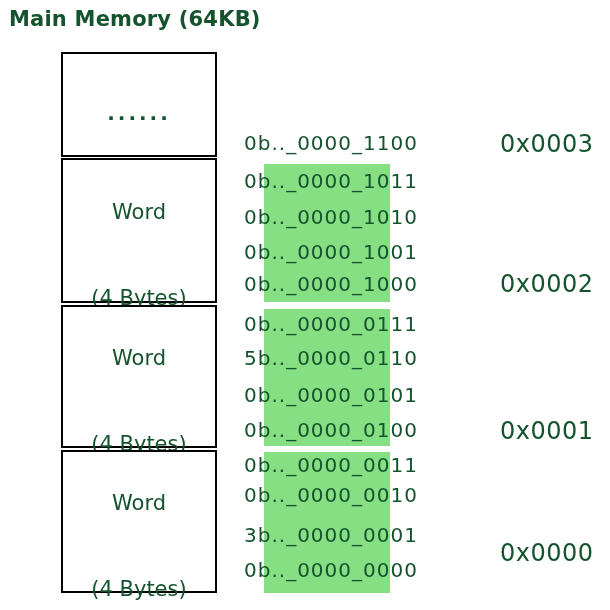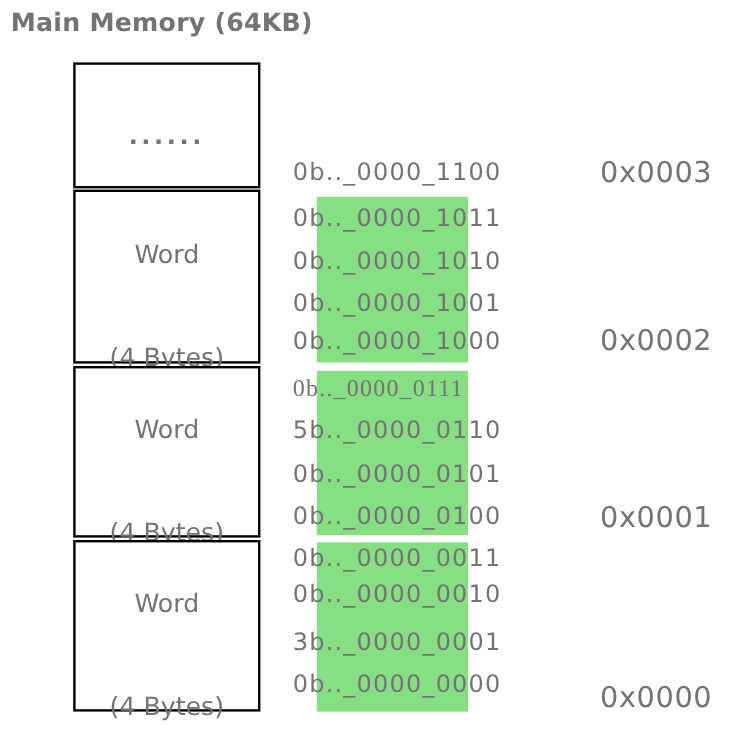--- a/index.html
+++ b/index.html
@@ -2,21 +2,21 @@
 <html><head>
 <meta charset="utf-8">
 <style>
   html, body { margin: 0; padding: 0; background: #ffffff; }
   .canvas {
     position: relative;
     width: 610px;
     height: 610px;
     background: #ffffff;
     font-family: "DejaVu Sans", "Liberation Sans", sans-serif;
-    color: #737373;
+    color: #14532d;
     overflow: hidden;
   }
   .page-title {
     position: absolute;
     left: 9px;
     top: 7px;
     font-size: 21px;
     font-weight: bold;
     letter-spacing: 0.2px;
     white-space: nowrap;
@@ -100,27 +100,27 @@
 
   <div id="address-area">
       <div class="word-highlight" style="top: 164px; height: 138px; background: rgb(135, 223, 132);"></div>
       <div class="word-highlight" style="top: 309px; height: 137px; background: rgb(135, 223, 132);"></div>
       <div class="word-highlight" style="top: 452px; height: 141px; background: rgb(135, 223, 132);"></div>
       <div class="bin-row" style="top: 130px;">0b.._0000_1100</div>
       <div class="bin-row" style="top: 168px;">0b.._0000_1011</div>
       <div class="bin-row" style="top: 204px;">0b.._0000_1010</div>
       <div class="bin-row" style="top: 239px;">0b.._0000_1001</div>
       <div class="bin-row" style="top: 271px;">0b.._0000_1000</div>
-      <div class="bin-row" style="top: 311px; font-family: Liberation Serif, serif;">0b.._0000_0111</div>
+      <div class="bin-row" style="top: 311px;">0b.._0000_0111</div>
       <div class="bin-row" style="top: 345px;">5b.._0000_0110</div>
       <div class="bin-row" style="top: 382px;">0b.._0000_0101</div>
       <div class="bin-row" style="top: 417px;">0b.._0000_0100</div>
       <div class="bin-row" style="top: 452px;">0b.._0000_0011</div>
       <div class="bin-row" style="top: 482px;">0b.._0000_0010</div>
       <div class="bin-row" style="top: 522px;">3b.._0000_0001</div>
       <div class="bin-row" style="top: 557px;">0b.._0000_0000</div>
       <div class="hex-label" style="top: 131px;">0x0003</div>
       <div class="hex-label" style="top: 271px;">0x0002</div>
       <div class="hex-label" style="top: 418px;">0x0001</div>
-      <div class="hex-label" style="top: 568px;">0x0000</div>
+      <div class="hex-label" style="top: 540px;">0x0000</div>
     </div>
 
 </div>
 
 </body></html>

